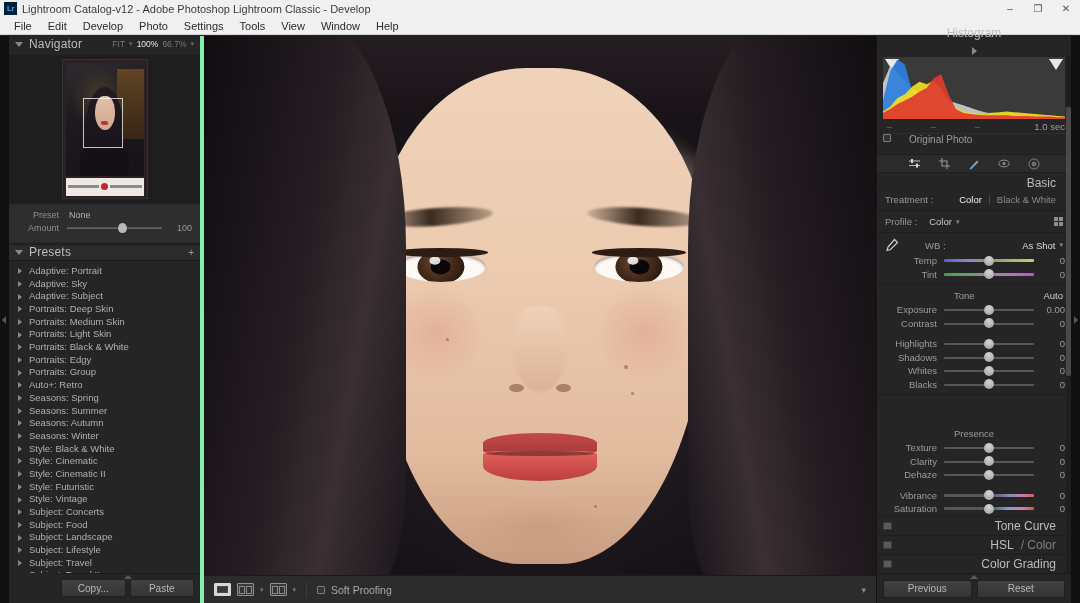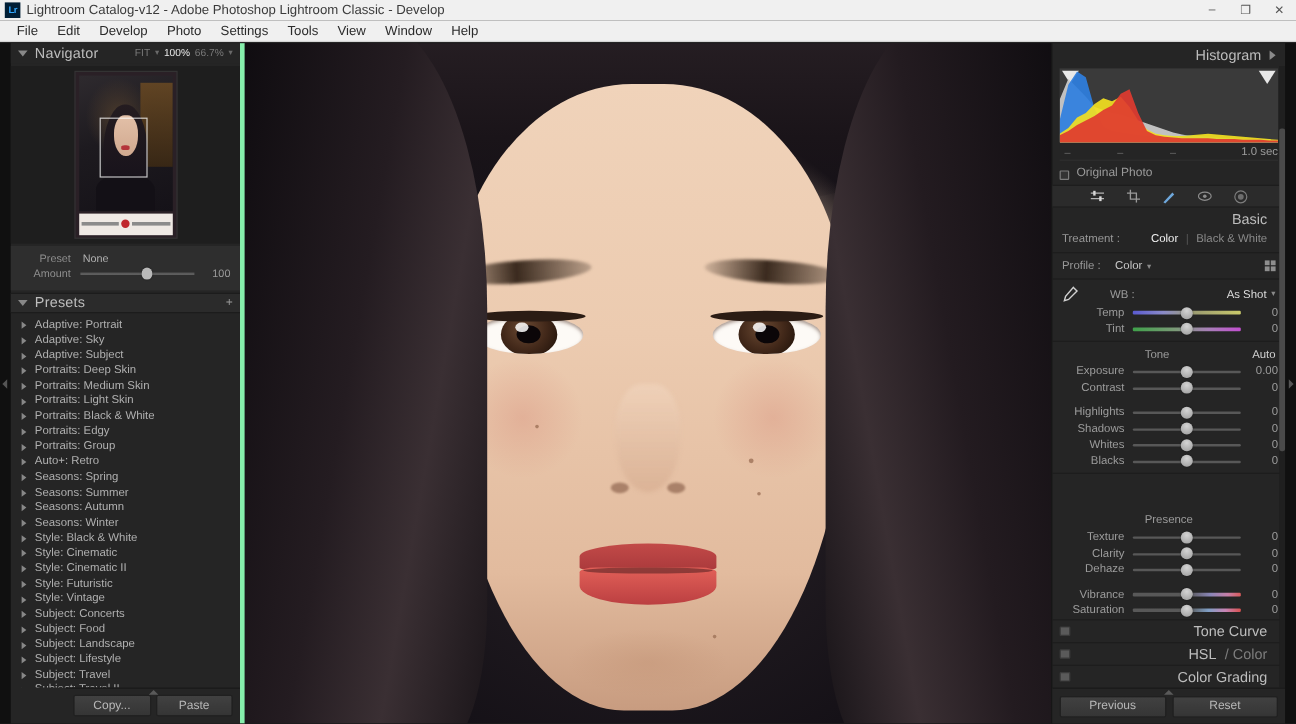--- a/index.html
+++ b/index.html
@@ -299,21 +299,21 @@
   .tb-label { font-size: 10.5px; color: #a8a8a8; }
   .tb-right { margin-left: auto; color: #8a8a8a; font-size: 9px; }
 
   
   .right-panel {
     width: 195px; flex: 0 0 auto; background: #252525; display: flex; flex-direction: column;
     border-left: 1px solid #141414; position: relative;
   }
   .rp-header {
     height: 19px; display: flex; align-items: center; justify-content: flex-end;
-    padding: 0 8px; font-size: 12px; color: #bdbdbd; gap: 7px;
+    padding: 0 8px; font-size: 12px; color: #bdbdbd; gap: 7px; flex-direction: column;
   }
   .rp-header .tri-r {
     width: 0; height: 0; border-top: 4px solid transparent; border-bottom: 4px solid transparent;
     border-left: 5px solid #8a8a8a;
   }
   .hist-box {
     margin: 2px 6px 0 6px; height: 62px; background: #3a3a3a; position: relative; overflow: hidden;
   }
   .hist-clip {
     position: absolute; top: 2px; width: 0; height: 0;
@@ -322,21 +322,21 @@
   }
   .hist-clip.l { left: 2px; } .hist-clip.r { right: 2px; }
   .hist-svg { position: absolute; inset: 0; width: 100%; height: 100%; }
   .hist-axis {
     margin: 1px 6px 0 6px; height: 13px; display: flex; align-items: center;
     color: #8c8c8c; font-size: 9px; position: relative;
   }
   .hist-axis .tick { position: absolute; color: #6e6e6e; font-size: 9px; }
   .hist-axis .exp { margin-left: auto; color: #9e9e9e; font-size: 9.5px; }
   .orig-row {
-    margin: 0 6px; height: 17px; display: flex; align-items: flex-end; gap: 6px;
+    margin: 0 6px; height: 17px; display: flex; align-items: flex-start; gap: 18px;
     font-size: 10px; color: #9a9a9a; border-top: 1px solid #2e2e2e;
   }
   .toolstrip {
     margin: 4px 0 0 0; height: 19px; background: #2b2b2b;
     border-top: 1px solid #1d1d1d; border-bottom: 1px solid #1d1d1d;
     display: flex; align-items: center; justify-content: center; gap: 17px;
   }
   .tool-ic { width: 13px; height: 13px; display: flex; align-items: center; justify-content: center; color: #9a9a9a; }
   .tool-ic.accent { color: #6fa8dc; }
 
@@ -638,20 +638,43 @@
           <div class="chin-shade"></div>
           <div class="mole" style="left:62.5%;top:61%;width:4px;height:4px"></div>
           <div class="mole" style="left:63.5%;top:66%;width:3px;height:3px"></div>
           <div class="mole" style="left:58%;top:87%;width:3px;height:3px"></div>
           <div class="mole" style="left:36%;top:56%;width:3px;height:3px"></div>
           <div class="hair-left"></div>
           <div class="hair-right"></div>
         </div>
       </div>
 
+      <div class="center-toolbar">
+        <div class="tb-icon active">
+            <span class="inner"></span>
+          </div>
+        <div class="tb-icon">
+          <span class="split">
+              <span></span>
+              <span></span>
+            </span>
+        </div>
+        <span class="tb-caret">▾</span>
+        <div class="tb-icon">
+          <span class="split">
+              <span></span>
+              <span></span>
+            </span>
+        </div>
+        <span class="tb-caret">▾</span>
+        <div class="tb-sep"></div>
+        <div class="chk"></div>
+        <div class="tb-label">Soft Proofing</div>
+        <div class="tb-right">▾</div>
+      </div>
     </div>
 
     <div class="right-panel">
 
       <div class="rp-header">
         <span>Histogram</span>
         <span class="tri-r"></span>
       </div>
 
       <div class="hist-box">

